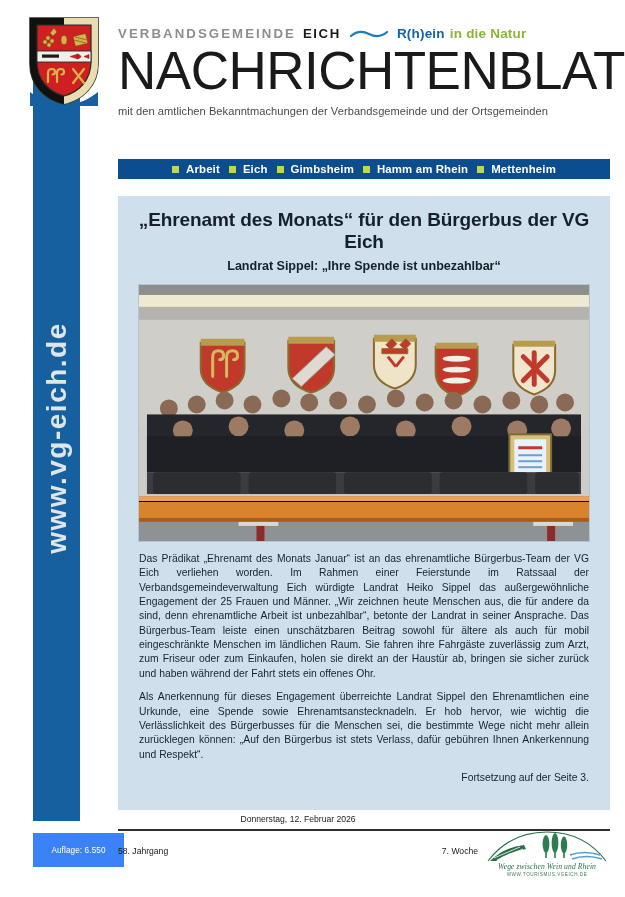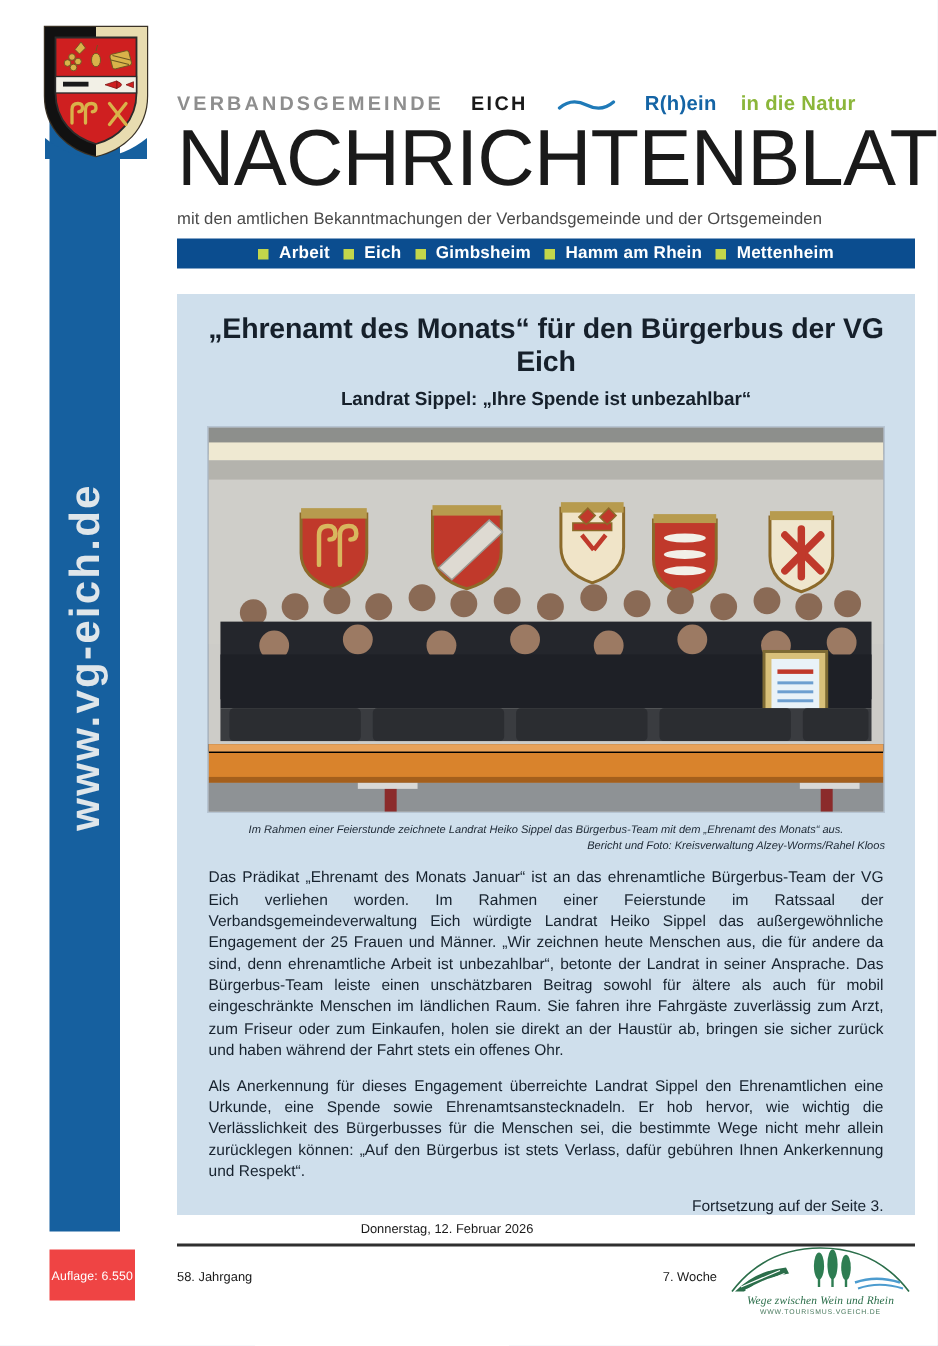--- a/index.html
+++ b/index.html
@@ -35,21 +35,21 @@
     position: absolute; left: 26px; top: 16px;
     width: 76px; height: 90px;
     z-index: 5;
   }
 
   
   .header { position: absolute; left: 118px; top: 26px; width: 492px; }
   .kicker {
     font-size: 13.2px; font-weight: bold; letter-spacing: 2.1px;
     color: #8e8e8e; white-space: nowrap;
-    display: flex; align-items: flex-end; gap: 11px; margin-top: 35px;
+    display: flex; align-items: center; gap: 0;
   }
   .kicker .vg { color: #8e8e8e; }
   .kicker .eich { color: #1a1a1a; margin-left: 7px; letter-spacing: 1.6px; }
   .kicker .wave { margin: 0 8px; display: inline-flex; align-items: center; }
   .kicker .rhein { color: #1464a5; letter-spacing: 0.2px; font-size: 13.5px; }
   .kicker .natur { color: #8bb63a; letter-spacing: 0.2px; font-size: 13.5px; margin-left: 5px; }
 
   .masthead {
     margin-top: 2px;
     font-size: 53px; line-height: 1.04;
@@ -129,22 +129,22 @@
     text-align: right; margin: 10px 11px 0 11px;
   }
 
   
   .foot-rule {
     position: absolute; left: 118px; top: 829px;
     width: 492px; height: 1.5px; background: #2f2f2f;
   }
   .auflage {
     position: absolute; left: 33px; top: 833px;
-    width: 57px; height: 34px;
-    background: #ef4444; color: #ffffff;
+    width: 91px; height: 34px;
+    background: #3b82f6; color: #ffffff;
     display: flex; align-items: center; justify-content: center;
     font-size: 8.2px; letter-spacing: 0.1px;
   }
   .foot-date { position: absolute; left: 118px; top: 814px; width: 360px; text-align: center; font-size: 8.6px; color: #1a1a1a; }
   .foot-jahr { position: absolute; left: 118px; top: 846px; font-size: 8.6px; color: #1a1a1a; }
   .foot-woche { position: absolute; left: 118px; top: 846px; width: 360px; text-align: right; font-size: 8.6px; color: #1a1a1a; }
 
   .tourism {
     position: absolute; left: 484px; top: 831px;
     width: 126px; height: 50px;
@@ -364,24 +364,20 @@
         <rect x="0" y="234" width="452" height="4" fill="#a45f1c"></rect>
 
         <rect x="0" y="238" width="452" height="20" fill="#8e9295"></rect>
         <rect x="118" y="240" width="8" height="18" fill="#8b2b2b"></rect>
         <rect x="410" y="240" width="8" height="18" fill="#8b2b2b"></rect>
         <rect x="100" y="238" width="40" height="4" fill="#d8d8d6"></rect>
         <rect x="396" y="238" width="40" height="4" fill="#d8d8d6"></rect>
       </svg>
     </div>
 
-    <div class="caption">
-      <span>Im Rahmen einer Feierstunde zeichnete Landrat Heiko Sippel das Bürgerbus-Team mit dem „Ehrenamt des Monats“ aus.</span>
-      <span class="credit">Bericht und Foto: Kreisverwaltung Alzey-Worms/Rahel Kloos</span>
-    </div>
 
     <div class="body-text">
       <p>Das Prädikat „Ehrenamt des Monats Januar“ ist an das ehrenamtliche Bürgerbus-Team der VG Eich verliehen worden. Im Rahmen einer Feierstunde im Ratssaal der Verbandsgemeindeverwaltung Eich würdigte Landrat Heiko Sippel das außergewöhnliche Engagement der 25 Frauen und Männer. „Wir zeichnen heute Menschen aus, die für andere da sind, denn ehrenamtliche Arbeit ist unbezahlbar“, betonte der Landrat in seiner Ansprache. Das Bürgerbus-Team leiste einen unschätzbaren Beitrag sowohl für ältere als auch für mobil eingeschränkte Menschen im ländlichen Raum. Sie fahren ihre Fahrgäste zuverlässig zum Arzt, zum Friseur oder zum Einkaufen, holen sie direkt an der Haustür ab, bringen sie sicher zurück und haben während der Fahrt stets ein offenes Ohr.</p>
       <p>Als Anerkennung für dieses Engagement überreichte Landrat Sippel den Ehrenamtlichen eine Urkunde, eine Spende sowie Ehrenamtsanstecknadeln. Er hob hervor, wie wichtig die Verlässlichkeit des Bürgerbusses für die Menschen sei, die bestimmte Wege nicht mehr allein zurücklegen können: „Auf den Bürgerbus ist stets Verlass, dafür gebühren Ihnen Ankerkennung und Respekt“.</p>
     </div>
     <div class="cont">Fortsetzung auf der Seite 3.</div>
   </div>
 
   <div class="foot-rule"></div>
   <div class="auflage">Auflage: 6.550</div>

